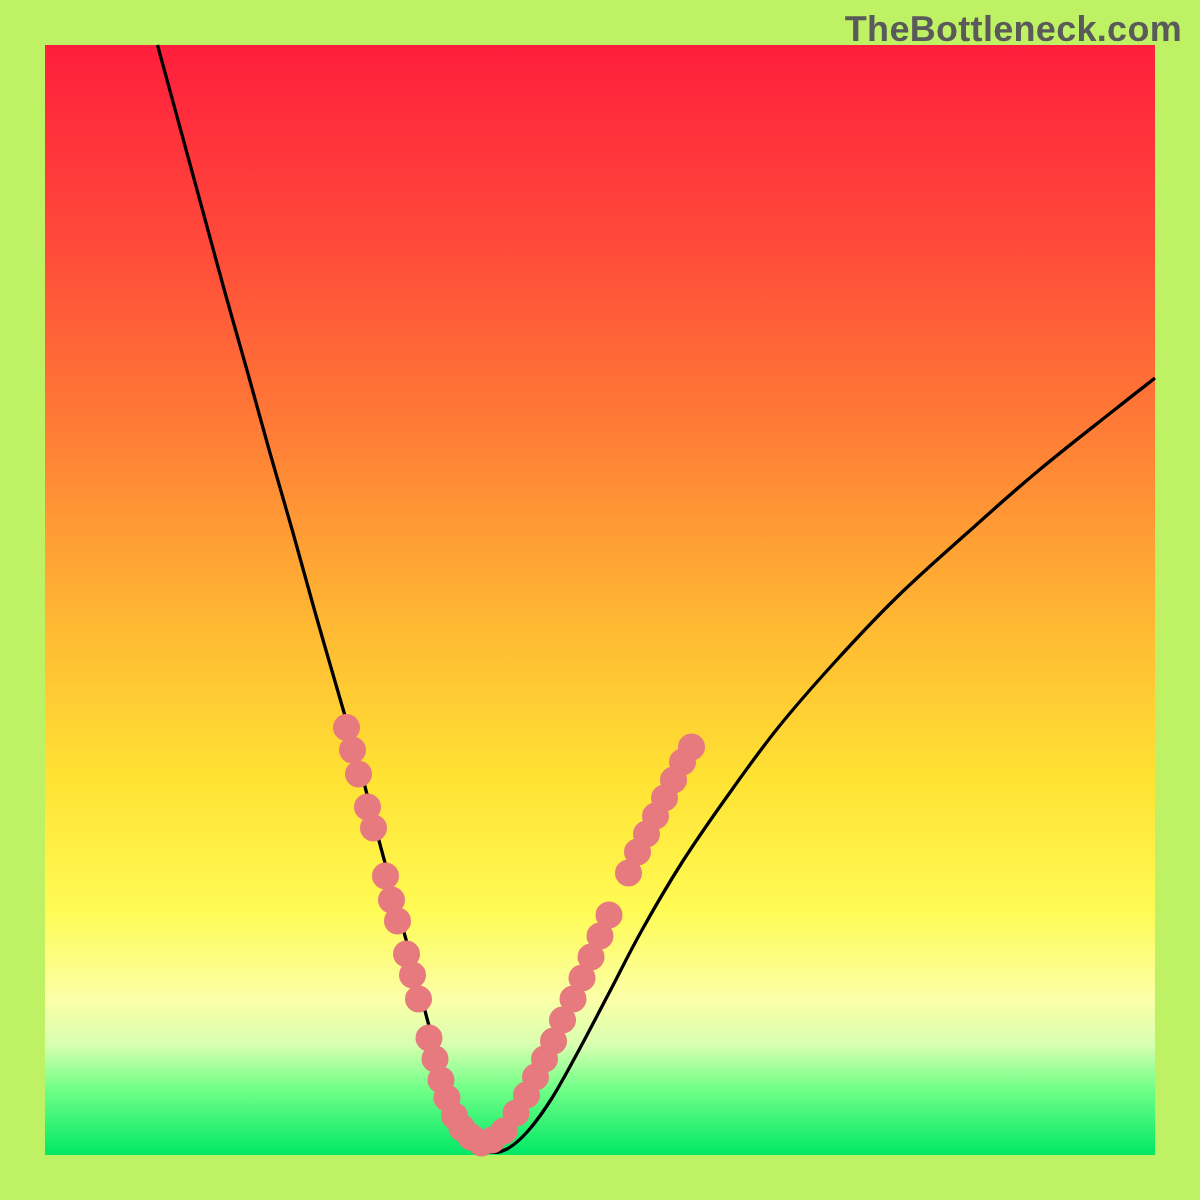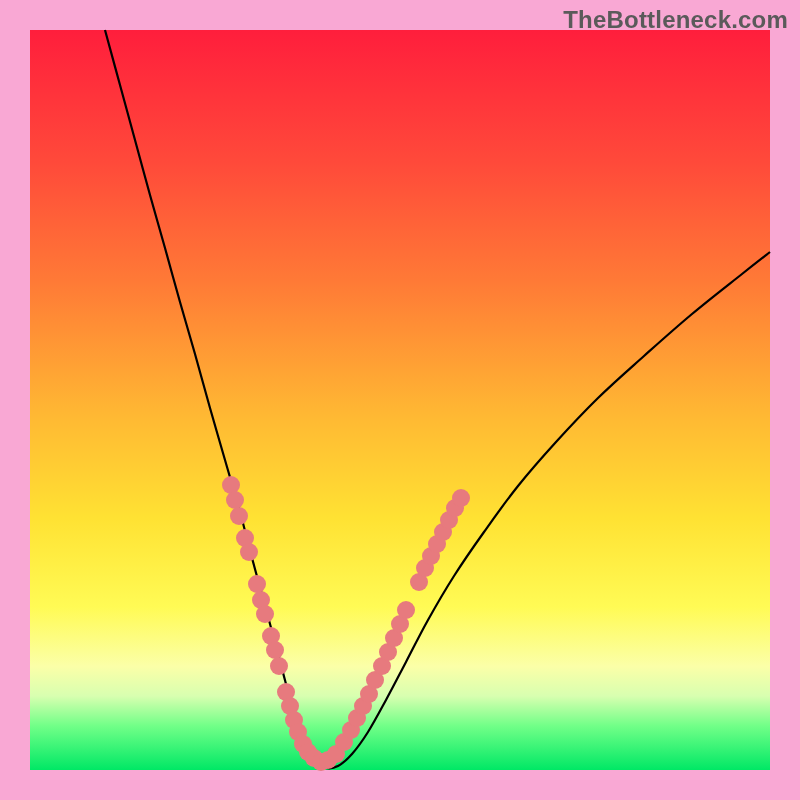--- a/index.html
+++ b/index.html
@@ -10,21 +10,21 @@
     overflow: hidden;
     background: #000;
     font-family: Arial, Helvetica, sans-serif;
   }
   .frame {
     position: absolute;
     left: 0;
     top: 0;
     width: 800px;
     height: 800px;
-    background: #f9a8d4;
+    background: #bef264;
   }
   .plot {
     position: absolute;
     left: 30px;
     top: 30px;
     width: 740px;
     height: 740px;
     background: linear-gradient(
       to bottom,
       #ff1e3c 0%,

